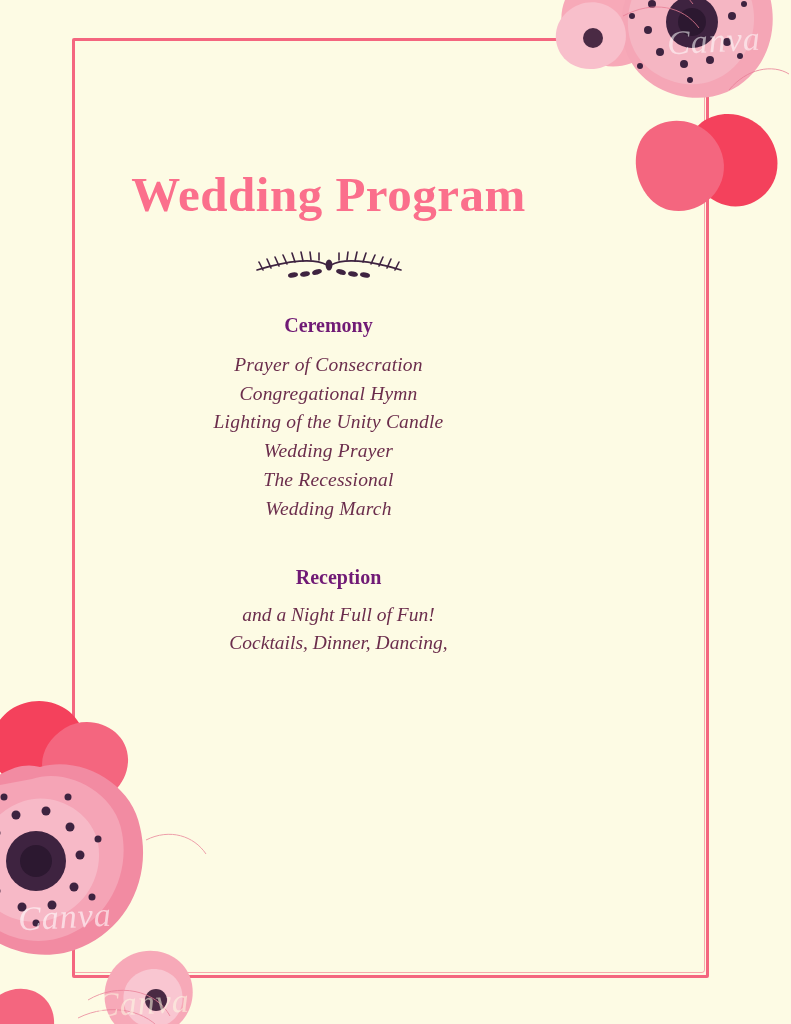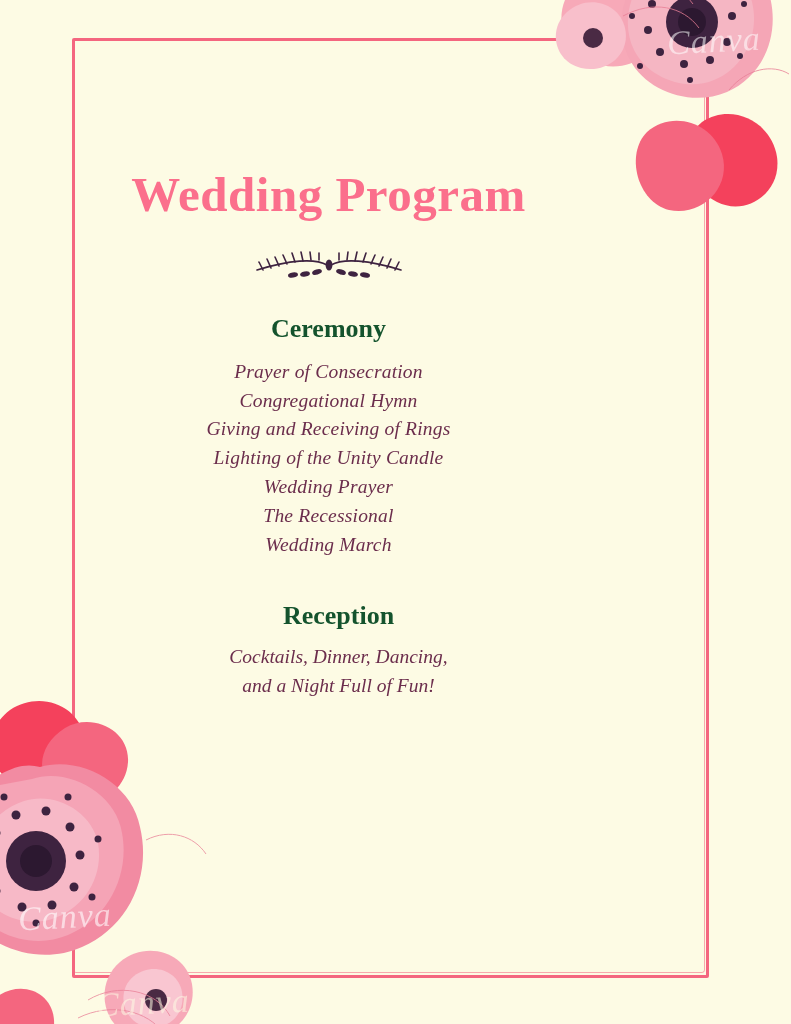--- a/index.html
+++ b/index.html
@@ -65,22 +65,22 @@
   }
   .divider {
     margin: 26px auto 0 auto;
     width: 160px;
     height: 34px;
   }
   .section-heading {
     margin: 0;
     font-family: "Liberation Serif", serif;
     font-weight: bold;
-    font-size: 26px;
-    color: #14532d;
+    font-size: 20px;
+    color: #701a75;
   }
   #ceremony-heading { padding-top: 32px; }
   .item-list {
     list-style: none;
     margin: 14px 0 0 0;
     padding: 0;
   }
   .item-list li {
     font-family: "Liberation Serif", serif;
     font-style: italic;
@@ -276,29 +276,28 @@
           <ellipse cx="116" cy="27" rx="5" ry="2.6" transform="rotate(8 116 27)"></ellipse>
         </g>
       </svg>
     </div>
 
     <div class="section-block">
       <h2 id="ceremony-heading" class="section-heading">Ceremony</h2>
       <ul class="item-list">
         <li>Prayer of Consecration</li>
         <li>Congregational Hymn</li>
-        <li>Giving and Receiving of Rings</li>
         <li>Lighting of the Unity Candle</li>
         <li>Wedding Prayer</li>
         <li>The Recessional</li>
         <li>Wedding March</li>
       </ul>
     </div>
 
     <div class="section-block reception-block">
       <h2 class="section-heading">Reception</h2>
       <ul class="reception-lines">
+        <li>and a Night Full of Fun!</li>
         <li>Cocktails, Dinner, Dancing,</li>
-        <li>and a Night Full of Fun!</li>
       </ul>
     </div>
   </div>
 </div>
 
 </body></html>

